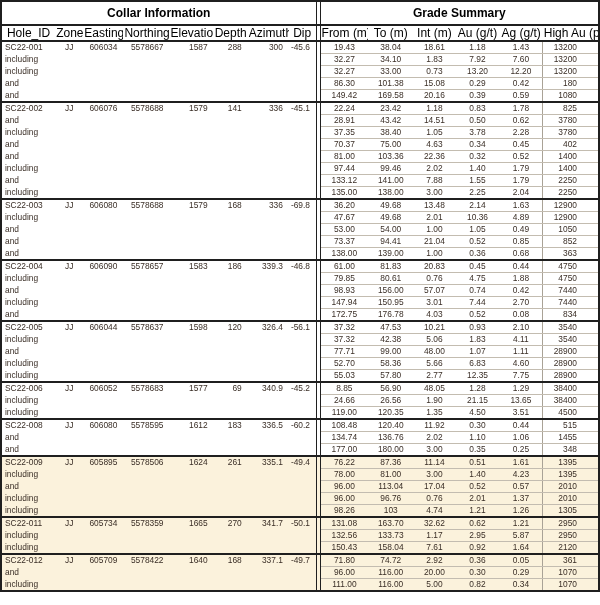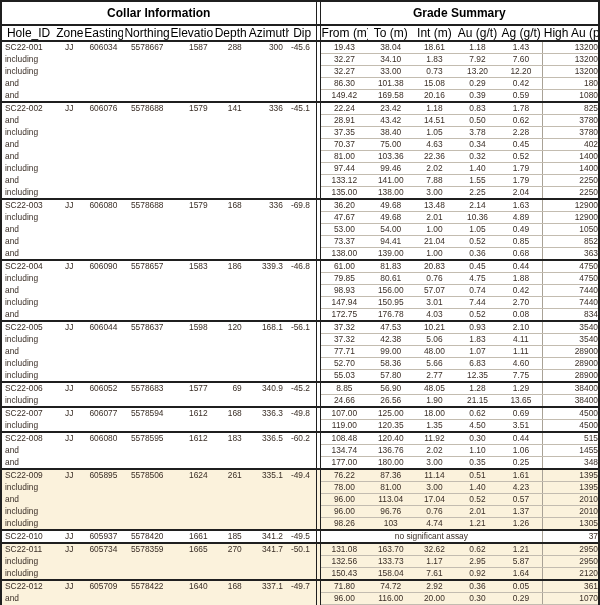--- a/index.html
+++ b/index.html
@@ -33,21 +33,21 @@
   td.c-zone{ text-align:center; }
   td.c-east, td.c-north, td.c-elev, td.c-depth, td.c-azi{ text-align:right; padding-right:6px; }
   td.c-dip{ text-align:left; padding-right:2px; }
   
   .c-div{ border-left:1.5px solid #1f1f1f; border-right:1.5px solid #1f1f1f; padding:0; }
   
   td.c-from, td.c-to, td.c-int, td.c-au, td.c-ag{
     text-align:center; border-bottom:1px solid #c3bcb0;
   }
   td.c-high{
-    text-align:right; padding-right:0;
+    text-align:right; padding-right:21px;
     border-bottom:1px solid #c3bcb0; border-left:1px solid #a9a296;
   }
   td.c-note{ text-align:center; border-bottom:1px solid #c3bcb0; }
   tbody tr:last-child td{ border-bottom:none; }
 </style>
 </head>
 <body>
 
 <div class="page">
   <table class="drill">
@@ -484,21 +484,21 @@
           <td class="c-ag">0.08</td>
           <td class="c-high">834</td>
         </tr>
         <tr class="group-start">
           <td class="c-label">SC22-005</td>
           <td class="c-zone">JJ</td>
           <td class="c-east">606044</td>
           <td class="c-north">5578637</td>
           <td class="c-elev">1598</td>
           <td class="c-depth">120</td>
-          <td class="c-azi">168.1</td>
+          <td class="c-azi">326.4</td>
           <td class="c-dip">-56.1</td>
           <td class="c-div"></td>
           <td class="c-from">37.32</td>
           <td class="c-to">47.53</td>
           <td class="c-int">10.21</td>
           <td class="c-au">0.93</td>
           <td class="c-ag">2.10</td>
           <td class="c-high">3540</td>
         </tr>
         <tr>
@@ -596,37 +596,20 @@
           <td class="c-azi"></td>
           <td class="c-dip"></td>
           <td class="c-div"></td>
           <td class="c-from">24.66</td>
           <td class="c-to">26.56</td>
           <td class="c-int">1.90</td>
           <td class="c-au">21.15</td>
           <td class="c-ag">13.65</td>
           <td class="c-high">38400</td>
         </tr>
-        <tr class="group-start">
-          <td class="c-label">SC22-007</td>
-          <td class="c-zone">JJ</td>
-          <td class="c-east">606077</td>
-          <td class="c-north">5578594</td>
-          <td class="c-elev">1612</td>
-          <td class="c-depth">168</td>
-          <td class="c-azi">336.3</td>
-          <td class="c-dip">-49.8</td>
-          <td class="c-div"></td>
-          <td class="c-from">107.00</td>
-          <td class="c-to">125.00</td>
-          <td class="c-int">18.00</td>
-          <td class="c-au">0.62</td>
-          <td class="c-ag">0.69</td>
-          <td class="c-high">4500</td>
-        </tr>
         <tr>
           <td class="c-label">including</td>
           <td class="c-zone"></td>
           <td class="c-east"></td>
           <td class="c-north"></td>
           <td class="c-elev"></td>
           <td class="c-depth"></td>
           <td class="c-azi"></td>
           <td class="c-dip"></td>
           <td class="c-div"></td>
@@ -766,33 +749,20 @@
           <td class="c-azi"></td>
           <td class="c-dip"></td>
           <td class="c-div"></td>
           <td class="c-from">98.26</td>
           <td class="c-to">103</td>
           <td class="c-int">4.74</td>
           <td class="c-au">1.21</td>
           <td class="c-ag">1.26</td>
           <td class="c-high">1305</td>
         </tr>
-        <tr class="group-start">
-          <td class="c-label">SC22-010</td>
-          <td class="c-zone">JJ</td>
-          <td class="c-east">605937</td>
-          <td class="c-north">5578420</td>
-          <td class="c-elev">1661</td>
-          <td class="c-depth">185</td>
-          <td class="c-azi">341.2</td>
-          <td class="c-dip">-49.5</td>
-          <td class="c-div"></td>
-          <td class="c-note" colspan="5">no significant assay</td>
-          <td class="c-high">37</td>
-        </tr>
         <tr class="group-start hl">
           <td class="c-label">SC22-011</td>
           <td class="c-zone">JJ</td>
           <td class="c-east">605734</td>
           <td class="c-north">5578359</td>
           <td class="c-elev">1665</td>
           <td class="c-depth">270</td>
           <td class="c-azi">341.7</td>
           <td class="c-dip">-50.1</td>
           <td class="c-div"></td>

